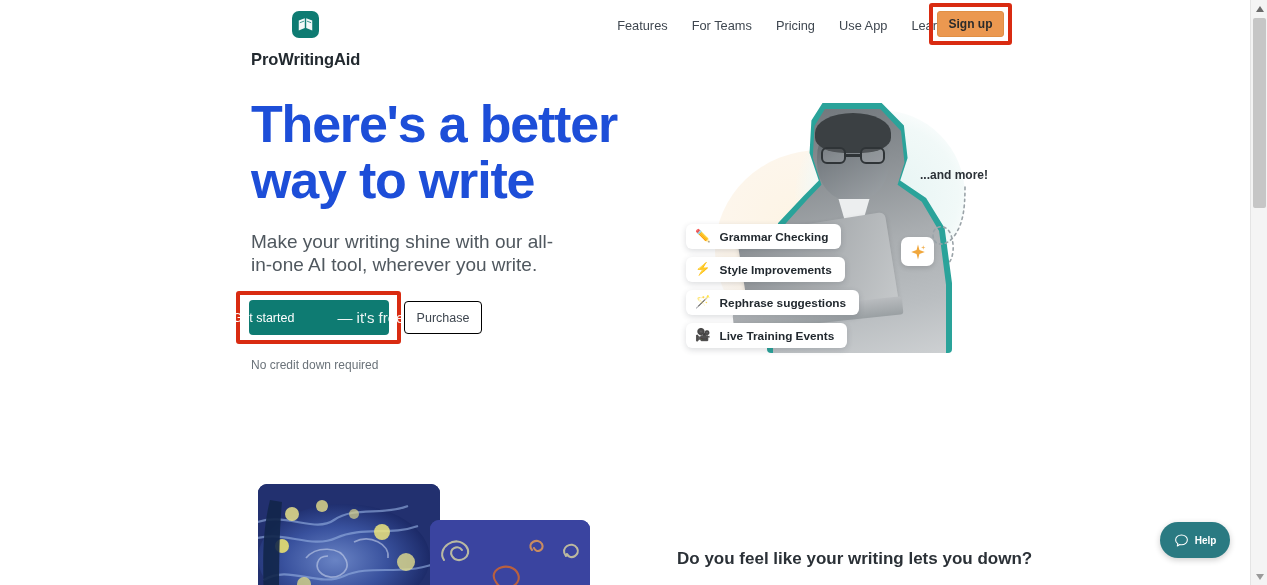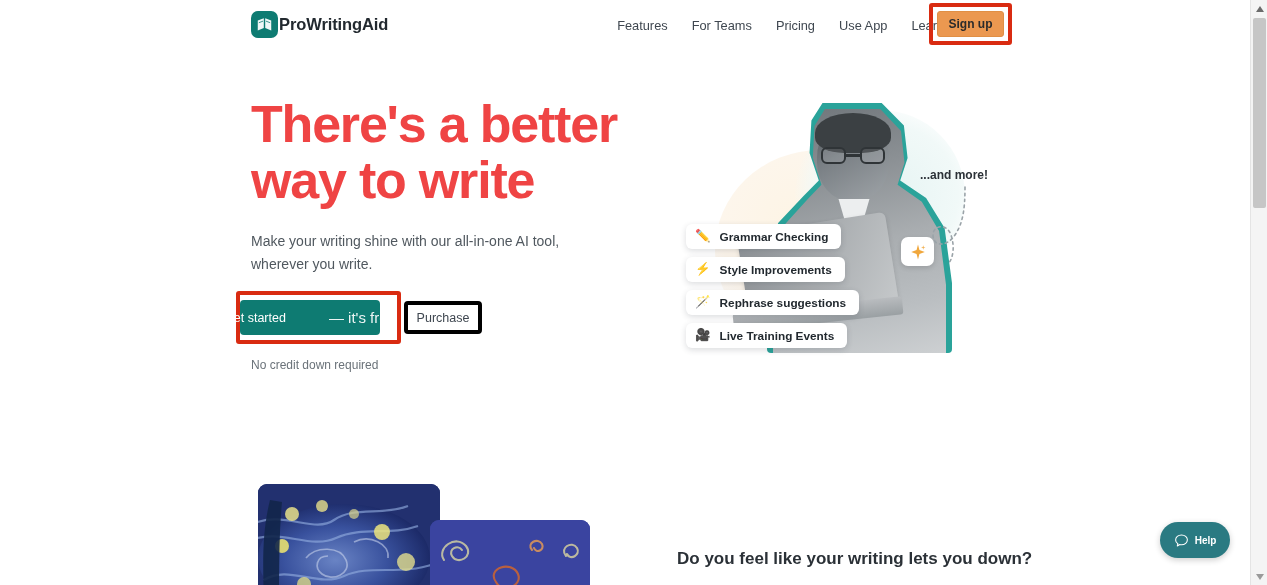--- a/index.html
+++ b/index.html
@@ -45,22 +45,23 @@
     height: 50px;
     background: #ffffff;
   }
 
   .brand {
     position: absolute;
     left: 251px;
     top: 11px;
     display: flex;
     align-items: center;
-    gap: 1px;
+    gap: 12px;
     text-decoration: none;
+    flex-direction: column;
   }
   .brand-mark {
     width: 27px; height: 27px;
     border-radius: 7px;
     background: #0e7b72;
     display: flex;
     align-items: center;
     justify-content: center;
     flex: none;
   }
@@ -121,45 +122,46 @@
   .hero-left {
     position: absolute;
     left: 251px;
     top: 96px;
     width: 370px;
   }
   .hero-title {
     font-size: 52px;
     line-height: 56px;
     font-weight: bold;
-    color: #ef4444;
+    color: #1d4ed8;
     letter-spacing: -1.2px;
   }
   .hero-sub {
     margin-top: 22px;
-    font-size: 14px;
+    font-size: 19px;
     line-height: 23px;
     color: #50585f;
     width: 320px;
   }
 
   .cta-row {
     position: absolute;
     left: 236px;
     top: 291px;
     display: flex;
     align-items: flex-start;
   }
   .cta-highlight {
     width: 165px;
     height: 53px;
     border: 4px solid #d92b11;
     border-radius: 3px;
     display: flex;
     align-items: center;
+    justify-content: center;
   }
   .btn-primary {
     width: 140px;
     height: 35px;
     background: #0e7b72;
     border: none;
     border-radius: 4px;
     color: #ffffff;
     font-size: 12.5px;
     display: flex;
@@ -174,21 +176,21 @@
     opacity: 0.92;
     margin-left: 38px;
   }
   .btn-secondary {
     position: absolute;
     left: 168px;
     top: 10px;
     width: 78px;
     height: 33px;
     background: #ffffff;
-    border: 4px solid #000000;
+    border: 1px solid #000000;
     border-radius: 4px;
     color: #3f4750;
     font-size: 12.5px;
     display: flex;
     align-items: center;
     justify-content: center;
     cursor: pointer;
     white-space: nowrap;
   }
 

